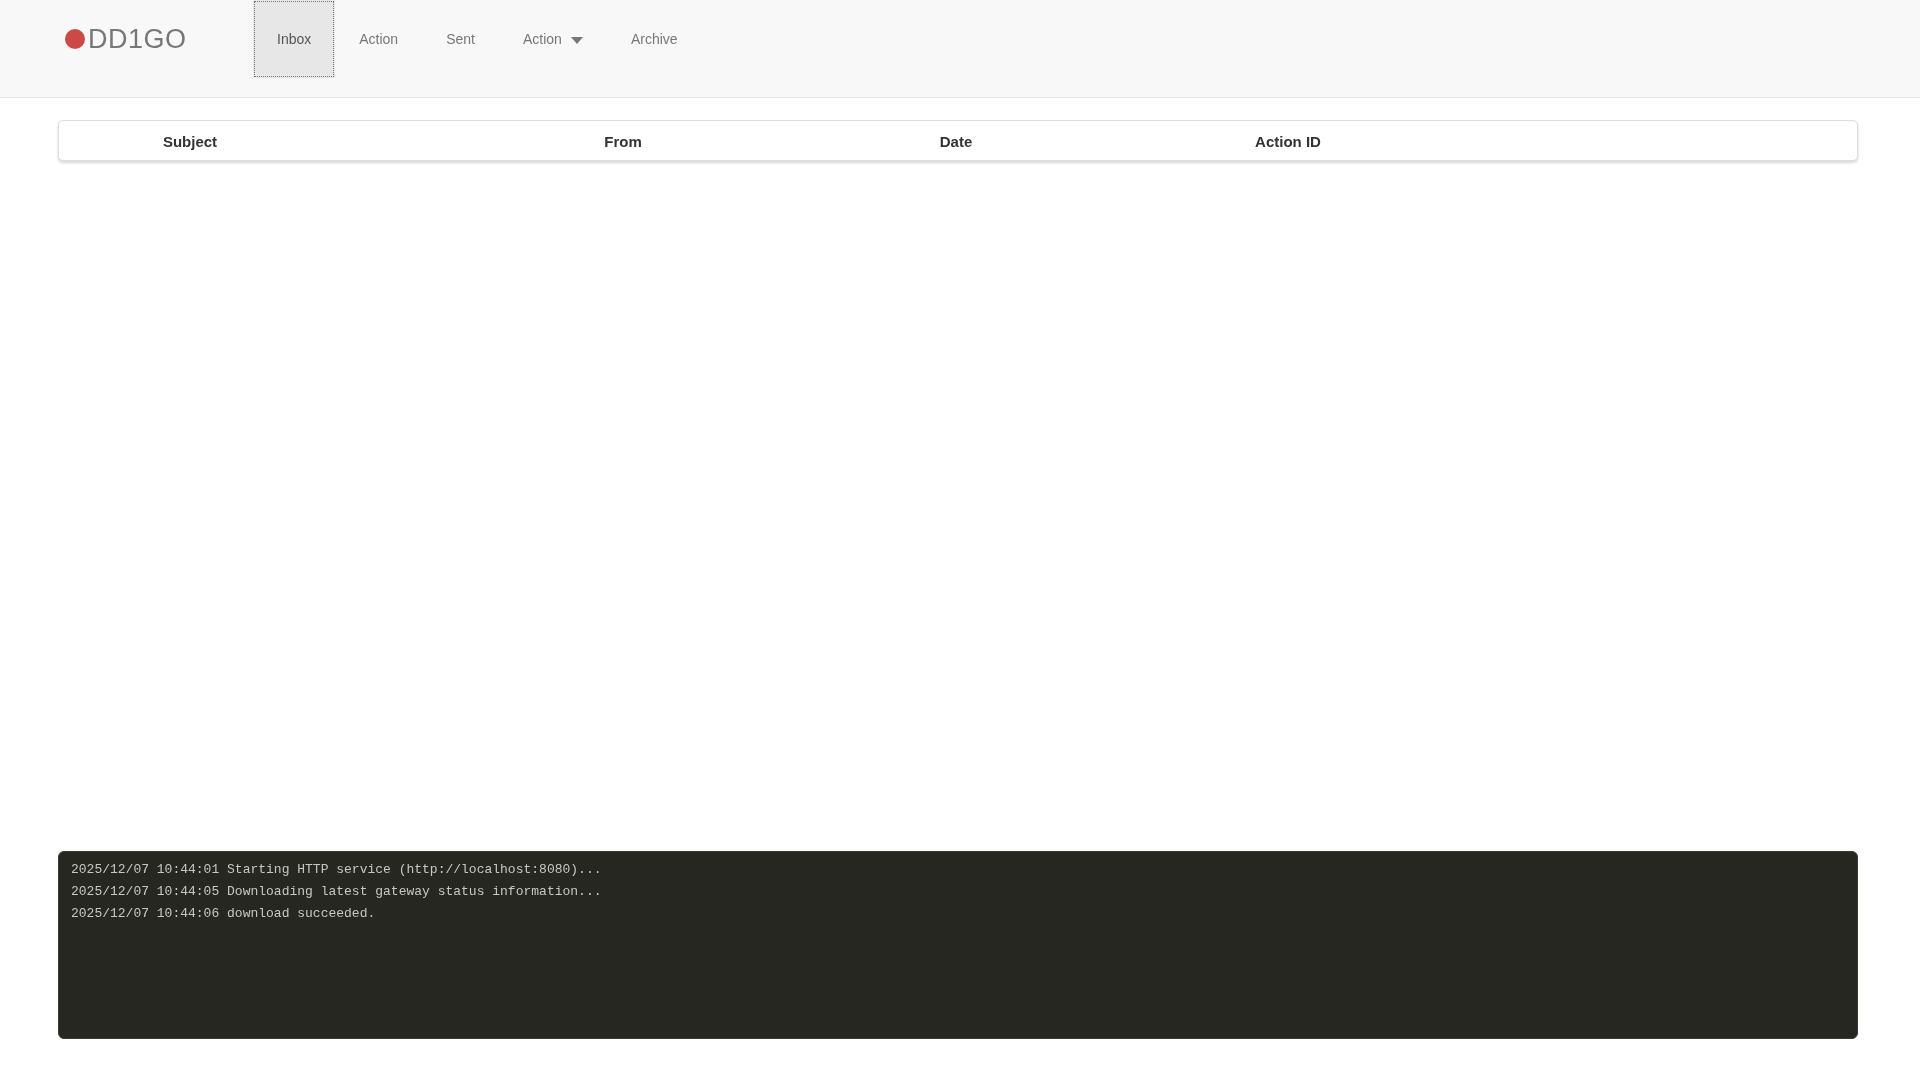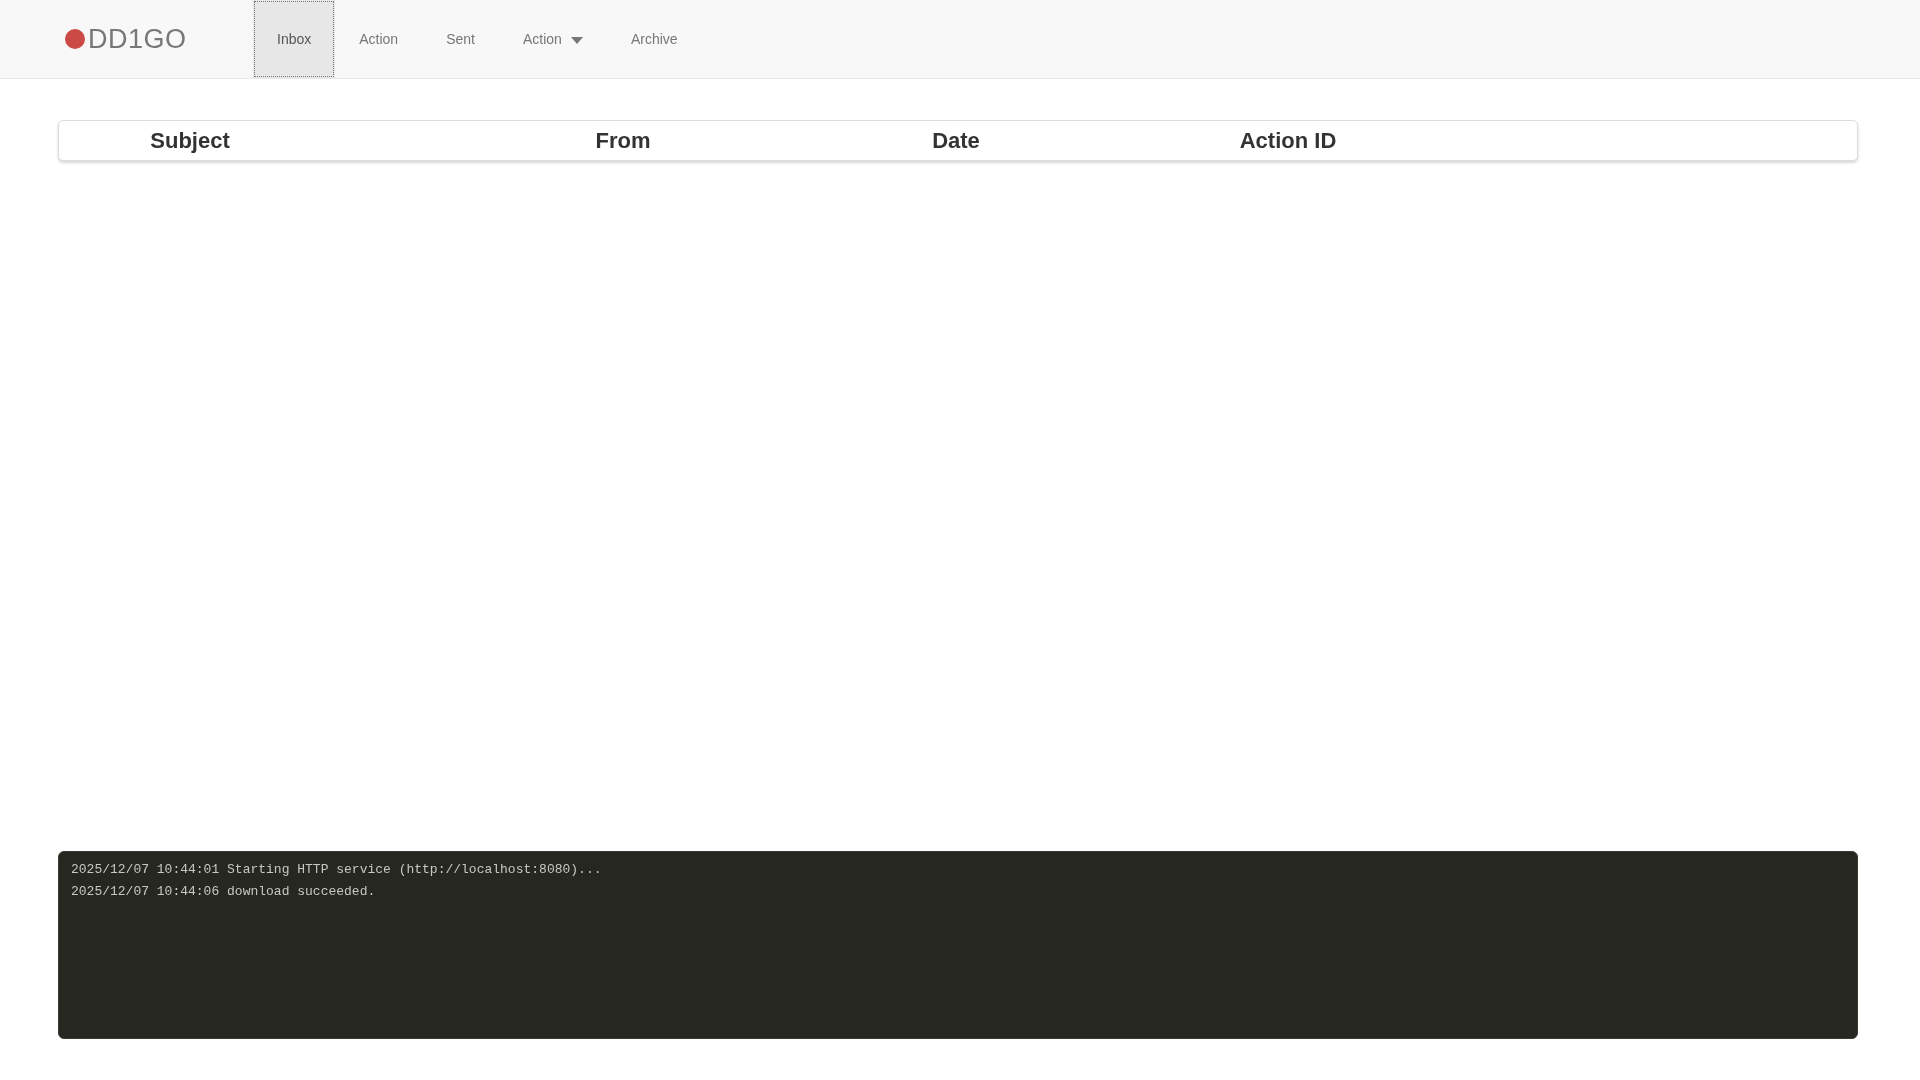--- a/index.html
+++ b/index.html
@@ -8,21 +8,21 @@
     background: #ffffff;
     font-family: "Liberation Sans", "DejaVu Sans", sans-serif;
     overflow: hidden;
     position: relative;
   }
 
   
   .navbar {
     position: absolute;
     top: 0; left: 0;
-    width: 1920px; height: 79px;
+    width: 1920px; height: 98px;
     background: #f8f8f8;
     border-bottom: 1px solid #e7e7e7;
   }
   .brand {
     position: absolute;
     left: 65px; top: 0;
     height: 78px;
     display: flex;
     align-items: center;
     text-decoration: none;
@@ -81,21 +81,21 @@
     width: 1800px; height: 41px;
     background: #ffffff;
     border: 1px solid #dddddd;
     border-radius: 5px;
     box-shadow: 0 2px 3px rgba(0,0,0,0.16);
   }
   .th {
     position: absolute;
     top: 50%;
     transform: translate(-50%, -50%);
-    font-size: 22px;
+    font-size: 15px;
     font-weight: bold;
     color: #333333;
     white-space: nowrap;
   }
   .th-subject    { left: 131px; }
   .th-from       { left: 564px; }
   .th-date       { left: 897px; }
   .th-message-id { left: 1229px; }
 
   
@@ -136,14 +136,15 @@
 
 <div class="table-panel">
   <span class="th th-subject">Subject</span>
   <span class="th th-from">From</span>
   <span class="th th-date">Date</span>
   <span class="th th-message-id">Action ID</span>
 </div>
 
 <div class="console">
   <div class="console-line">2025/12/07 10:44:01 Starting HTTP service (http://localhost:8080)...</div>
+  <div class="console-line">2025/12/07 10:44:05 Downloading latest gateway status information...</div>
   <div class="console-line">2025/12/07 10:44:06 download succeeded.</div>
 </div>
 
 </body></html>

